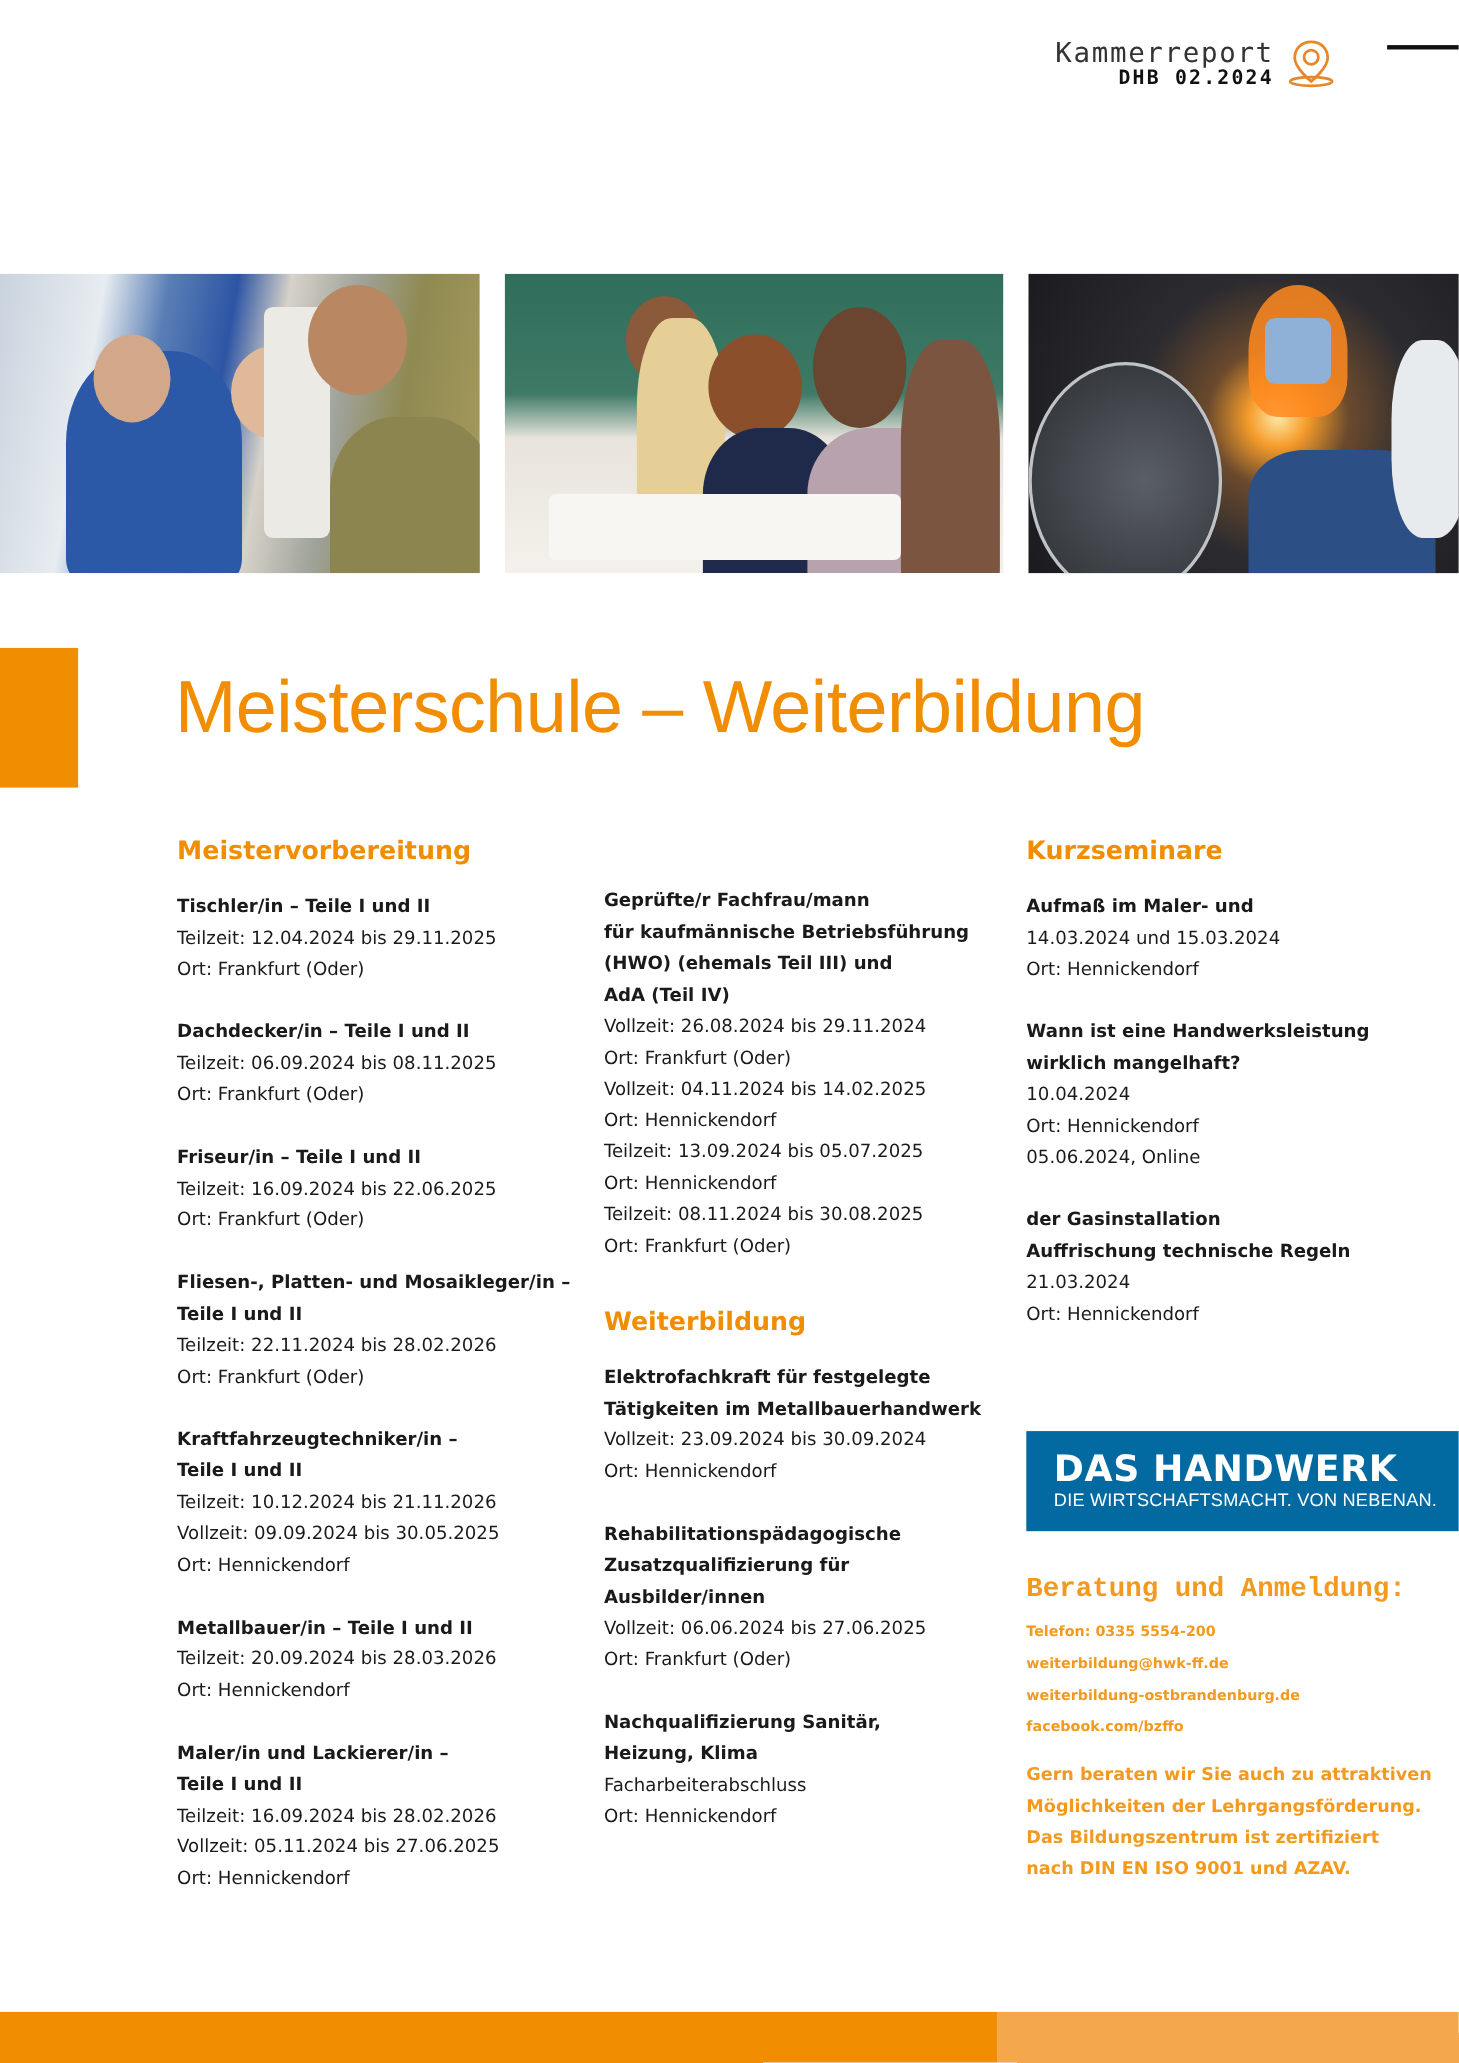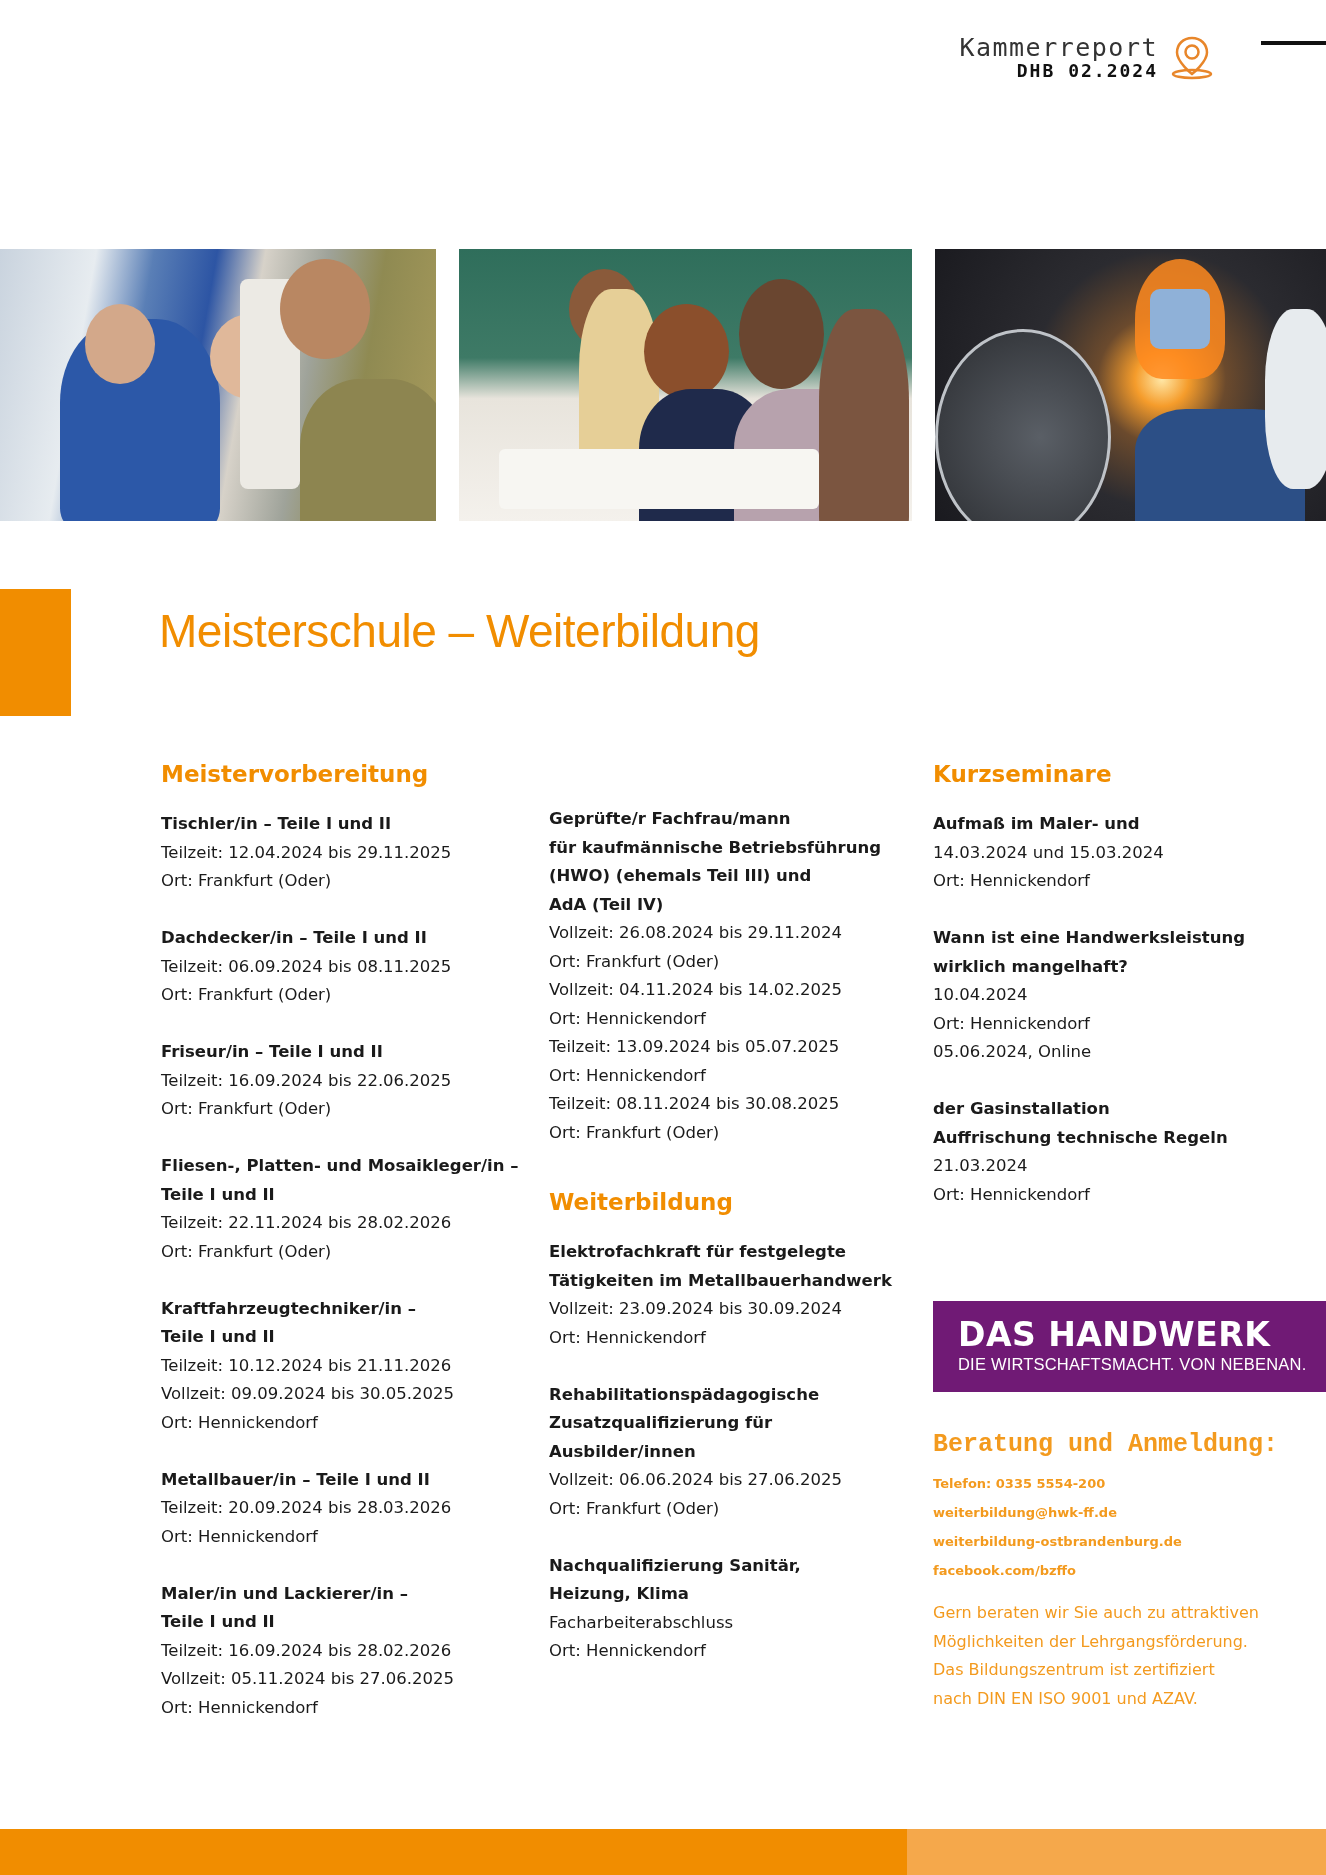--- a/index.html
+++ b/index.html
@@ -25,54 +25,54 @@
     background: linear-gradient(100deg, #c9d3de 0%, #e7ecf0 20%, #5a7fb6 32%, #2d55a4 45%, #d7d2c9 55%, #9fa39a 68%, #8f8a52 80%, #a89b5c 100%); }
   .photo.p2 { left: 459px; width: 453px;
     background: linear-gradient(180deg, #2f6e5b 0%, #3e7a66 40%, #e8e4dc 55%, #f4f1ec 100%); }
   .photo.p3 { left: 935px; width: 391px;
     background: radial-gradient(circle at 58% 48%, #ffe7a6 0%, #f59c2b 10%, #6b4a2d 24%, #2b2b30 48%, #1a1a1f 100%); }
   .photo .shape { position: absolute; border-radius: 50%; }
 
   .orange-block { position: absolute; left: 0; top: 589px; width: 71px; height: 127px; background: #f18d00; }
   .title {
     position: absolute; left: 159px; top: 604px; margin: 0; font-family: "Liberation Sans", sans-serif;
-    font-size: 46px; font-weight: normal; color: #f18d00; letter-spacing: -0.5px; white-space: nowrap;
+    font-size: 67px; font-weight: normal; color: #f18d00; letter-spacing: -0.5px; white-space: nowrap;
   }
 
   .col { position: absolute; top: 757px; font-family: "DejaVu Sans", sans-serif; }
   .col1 { left: 161px; width: 370px; }
   .col2 { left: 549px; width: 370px; top: 805px; }
   .col3 { left: 933px; width: 380px; }
   .sec-head {
     font-family: "DejaVu Sans", sans-serif; font-weight: bold; font-size: 23px; color: #f18d00;
     margin: 0 0 19px 0; line-height: 34px;
   }
   .entry { margin-bottom: 28.5px; }
   .line { font-size: 16.5px; line-height: 28.5px; white-space: nowrap; color: #1a1a1a; }
   .line.bold { font-weight: bold; }
   .col2 .sec-head.weiter { margin-top: 38px; }
 
   .handwerk {
-    position: absolute; left: 933px; top: 1301px; width: 393px; height: 91px; background: #701a75;
+    position: absolute; left: 933px; top: 1301px; width: 393px; height: 91px; background: #0369a1;
     color: #fff; overflow: hidden;
   }
   .handwerk .hw-title {
     position: absolute; left: 25px; top: 16px; font-family: "DejaVu Sans", sans-serif; font-weight: bold;
     font-size: 33px; letter-spacing: 0.5px; white-space: nowrap; line-height: 36px;
   }
   .handwerk .hw-sub {
     position: absolute; left: 25px; top: 54px; font-family: "Liberation Sans", sans-serif;
     font-size: 16.5px; letter-spacing: 0.2px; white-space: nowrap;
   }
 
   .contact { position: absolute; left: 933px; top: 1430px; width: 393px; }
   .contact .c-head { font-family: Liberation Mono, monospace; font-weight: bold; font-size: 25px; color: #f39a1e; margin: 0 0 10px 0; white-space: nowrap; }
   .contact .c-line { font-weight: bold; font-size: 13px; line-height: 29px; color: #f39a1e; white-space: nowrap; }
   .contact .c-note { margin-top: 14px; }
-  .contact .c-note .n { font-size: 16px; line-height: 28.5px; color: #f39a1e; white-space: nowrap; }
+  .contact .c-note .n { font-size: 16px; line-height: 28.5px; color: #f39a1e; white-space: nowrap; font-weight: bold; }
 
   .footer-bar { position: absolute; left: 0; top: 1829px; width: 1326px; height: 46px; }
   .footer-bar .a { position: absolute; left: 0; top: 0; width: 907px; height: 46px; background: #f18d00; }
   .footer-bar .b { position: absolute; left: 907px; top: 0; width: 419px; height: 46px; background: #f5a84b; }
 </style>
 </head>
 <body>
 
 <div class="header">
   <span class="mag-name">Kammerreport</span>

